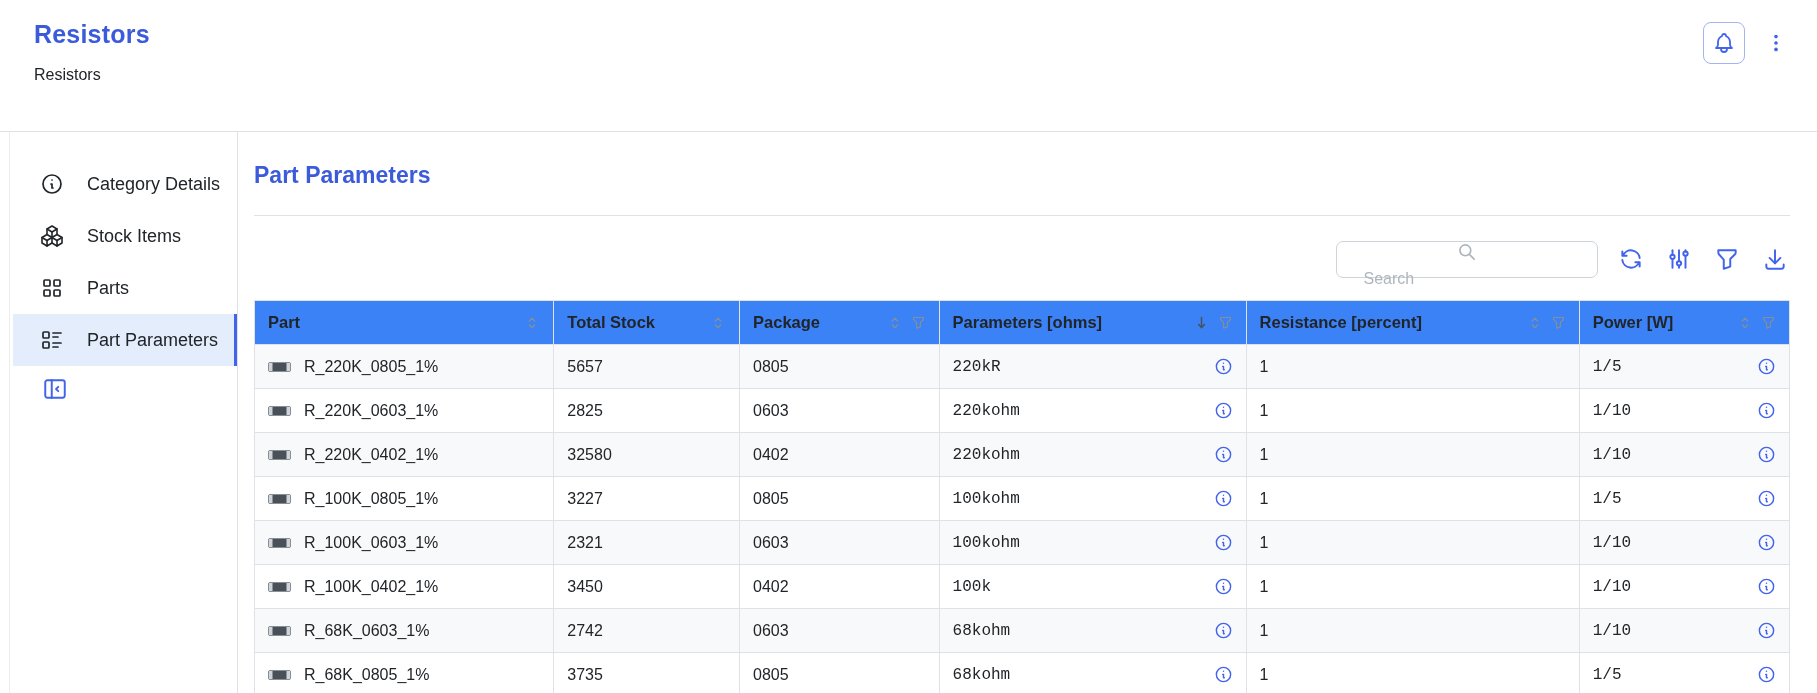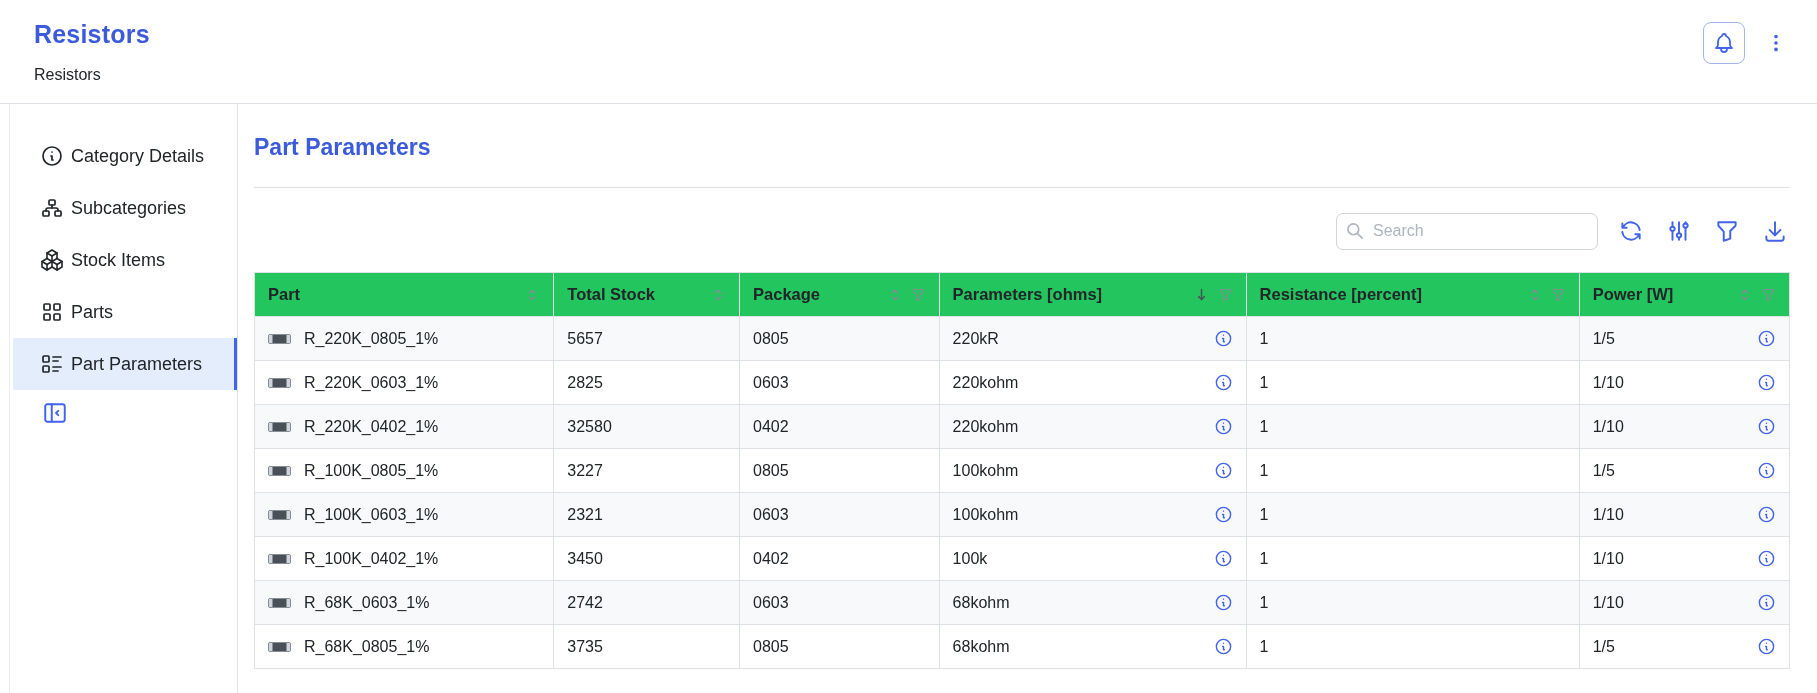--- a/index.html
+++ b/index.html
@@ -10,21 +10,21 @@
     color: #212529;
     overflow: hidden;
   }
   svg { display: block; }
 
   
   .app-header {
     display: flex; justify-content: space-between; align-items: flex-start;
     padding: 20px 26px 16px 34px;
     border-bottom: 1px solid #dee2e6;
-    height: 104px;
+    height: 132px;
   }
   .page-title {
     color: #3b5bdb; font-size: 25px; font-weight: 700; letter-spacing: 0.2px;
   }
   .breadcrumb { margin-top: 17px; font-size: 16px; color: #212529; }
   .header-actions { display: flex; align-items: center; gap: 16px; margin-top: 2px; }
   .bell-button {
     width: 42px; height: 42px; border: 1px solid #a3b4f0; border-radius: 8px;
     background: #fff; display: flex; align-items: center; justify-content: center;
     cursor: pointer;
@@ -41,21 +41,21 @@
     width: 1px; background: #ededed;
   }
 
   
   .sidebar {
     width: 238px; flex: 0 0 238px;
     border-right: 1px solid #dee2e6;
     padding: 26px 0 0 13px;
   }
   .sidebar-item {
-    display: flex; align-items: center; gap: 7px;
+    display: flex; align-items: center; gap: 23px;
     padding: 14px 10px 14px 27px;
     font-size: 18px; color: #212529;
     cursor: pointer;
   }
   .sidebar-item.selected {
     background: #e3edfc;
     border-right: 3px solid #4263eb;
   }
   .sidebar-item .icon { flex: 0 0 24px; }
   .sidebar-collapse { margin: 10px 0 0 29px; background: none; border: none; cursor: pointer; }
@@ -69,44 +69,44 @@
 
   .toolbar {
     margin-top: 22px;
     display: flex; align-items: center; justify-content: flex-end; gap: 14px;
     height: 42px;
   }
   .search-box {
     display: flex; align-items: center; gap: 8px;
     width: 262px; height: 37px;
     border: 1px solid #ced4da; border-radius: 7px;
-    padding: 0 8px; background: #fff;
+    padding: 0 21px; background: #fff; flex-direction: column;
   }
   .search-box input {
     border: none; outline: none; flex: 1; font-size: 16px;
     font-family: "Liberation Sans", sans-serif; color: #212529; background: transparent;
   }
   .search-box input::placeholder { color: #adb5bd; }
   .tool-btn {
     background: none; border: none; cursor: pointer; padding: 2px; margin-left: 4px;
   }
 
   
   table {
     width: 100%; margin-top: 20px;
     border-collapse: collapse; table-layout: fixed;
     font-size: 16px;
   }
   th, td { border: 1px solid #dee2e6; padding: 12px 13px; text-align: left; }
-  th { font-weight: 700; font-size: 16.5px; background: #22c55e; }
+  th { font-weight: 700; font-size: 16.5px; background: #3b82f6; }
   tbody tr:nth-child(odd) { background: #f8f9fa; }
   tbody tr { cursor: pointer; }
   .hdr { display: flex; align-items: center; }
   .hdr-icons { margin-left: auto; display: flex; align-items: center; gap: 8px; padding-left: 8px; }
-  .cell-flex { display: flex; align-items: center; }
+  .cell-flex { display: flex; align-items: center; font-family: Liberation Mono, monospace; }
   .cell-flex .info-icon { margin-left: auto; cursor: pointer; }
   .part-cell { display: flex; align-items: center; gap: 13px; border: none; }
   td.part-td { padding: 12px 13px; }
 </style>
 </head>
 <body>
 
 <header class="app-header">
   <div>
     <div class="page-title">Resistors</div>
@@ -141,32 +141,20 @@
       <span class="icon">
         <svg width="24" height="24" viewBox="0 0 24 24" fill="none" stroke="#212529" stroke-width="1.7" stroke-linecap="round" stroke-linejoin="round">
           <circle cx="12" cy="12" r="9"></circle>
             <path d="M12 8h.01"></path>
             <path d="M11 12h1v4h1"></path>
         </svg>
       </span>
       <span>Category Details</span>
     </div>
 
-    <div class="sidebar-item">
-      <span class="icon">
-        <svg width="24" height="24" viewBox="0 0 24 24" fill="none" stroke="#212529" stroke-width="1.7" stroke-linecap="round" stroke-linejoin="round">
-          <rect x="3" y="15" width="6" height="5" rx="1"></rect>
-            <rect x="15" y="15" width="6" height="5" rx="1"></rect>
-            <rect x="9" y="4" width="6" height="5" rx="1"></rect>
-          <path d="M6 15v-1a2 2 0 0 1 2-2h8a2 2 0 0 1 2 2v1"></path>
-            <path d="M12 9v3"></path>
-        </svg>
-      </span>
-      <span>Subcategories</span>
-    </div>
 
     <div class="sidebar-item">
       <span class="icon">
         <svg width="24" height="24" viewBox="0 0 24 24" fill="none" stroke="#212529" stroke-width="1.6" stroke-linecap="round" stroke-linejoin="round">
           <path d="M7 16.5l-5 -3l5 -3l5 3v5.5l-5 3z"></path>
             <path d="M2 13.5v5.5l5 3"></path>
             <path d="M7 16.5l5 -3"></path>
           <path d="M17 16.5l-5 -3l5 -3l5 3v5.5l-5 3z"></path>
             <path d="M12 19l5 3"></path>
             <path d="M17 16.5l5 -3"></path>

